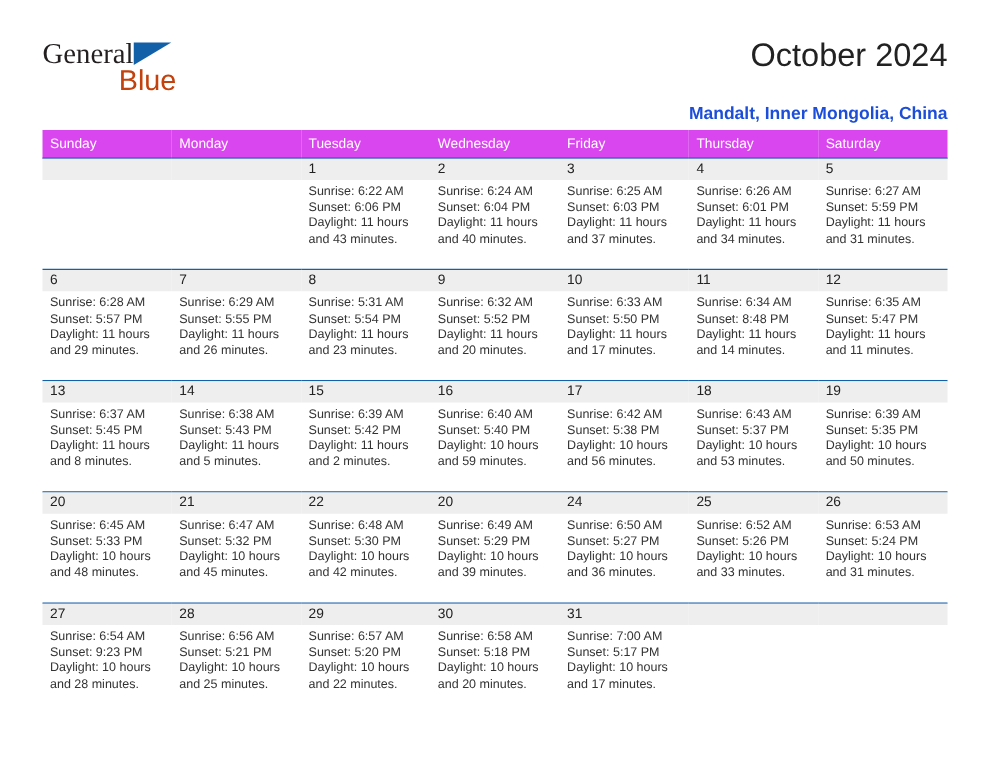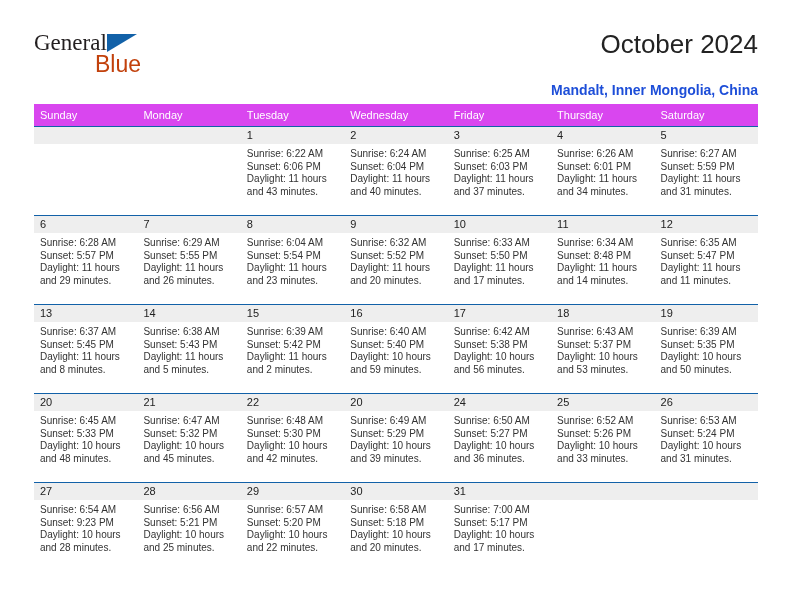--- a/index.html
+++ b/index.html
@@ -250,21 +250,21 @@
                 <div>Sunrise: 6:29 AM</div>
                 <div>Sunset: 5:55 PM</div>
                 <div>Daylight: 11 hours and 26 minutes.</div>
               </div>
             </div>
           </td>
           <td>
             <div class="cell-inner">
               <div class="daynum-strip">8</div>
               <div class="cell-body">
-                <div>Sunrise: 6:04 AM</div>
+                <div>Sunrise: 5:31 AM</div>
                 <div>Sunset: 5:54 PM</div>
                 <div>Daylight: 11 hours and 23 minutes.</div>
               </div>
             </div>
           </td>
           <td>
             <div class="cell-inner">
               <div class="daynum-strip">9</div>
               <div class="cell-body">
                 <div>Sunrise: 6:32 AM</div>

